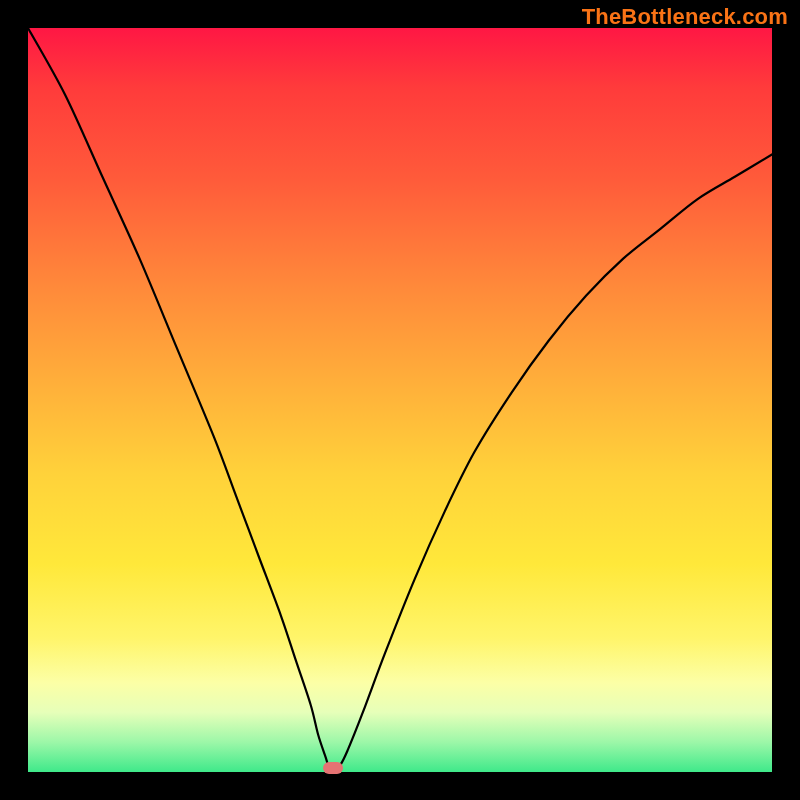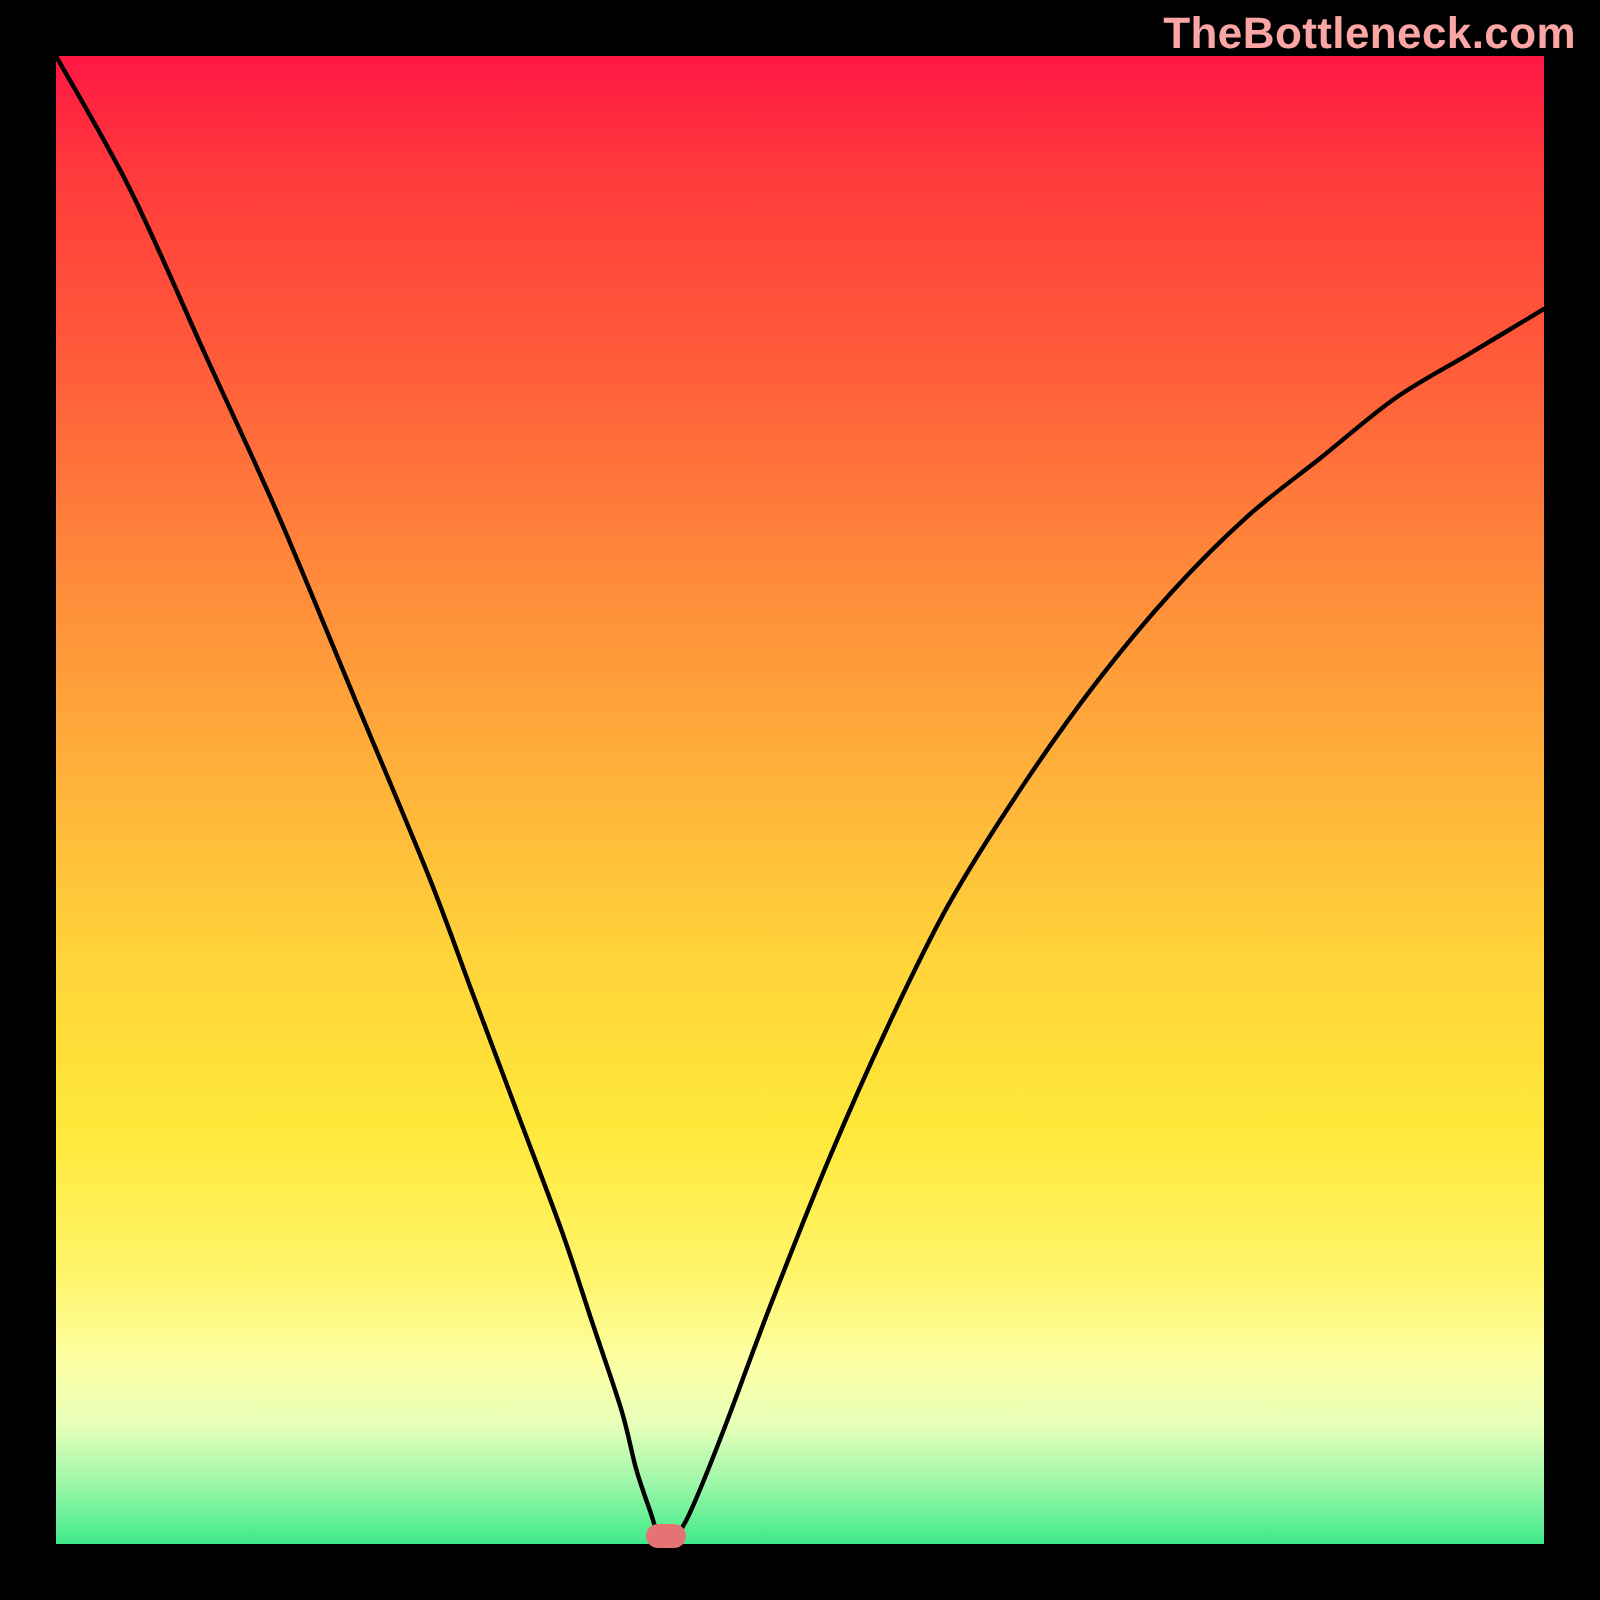--- a/index.html
+++ b/index.html
@@ -45,21 +45,21 @@
     border-radius: 6px;
     transform: translate(-50%, -50%);
   }
   .watermark {
     position: absolute;
     top: 4px;
     right: 12px;
     font-family: Arial, Helvetica, sans-serif;
     font-size: 22px;
     font-weight: bold;
-    color: #fca5a5;
+    color: #f97316;
     letter-spacing: 0.2px;
     user-select: none;
   }
 </style>
 </head>
 <body>
 
 <div class="frame">
   <div class="watermark">TheBottleneck.com</div>
   <div class="plot-area">

